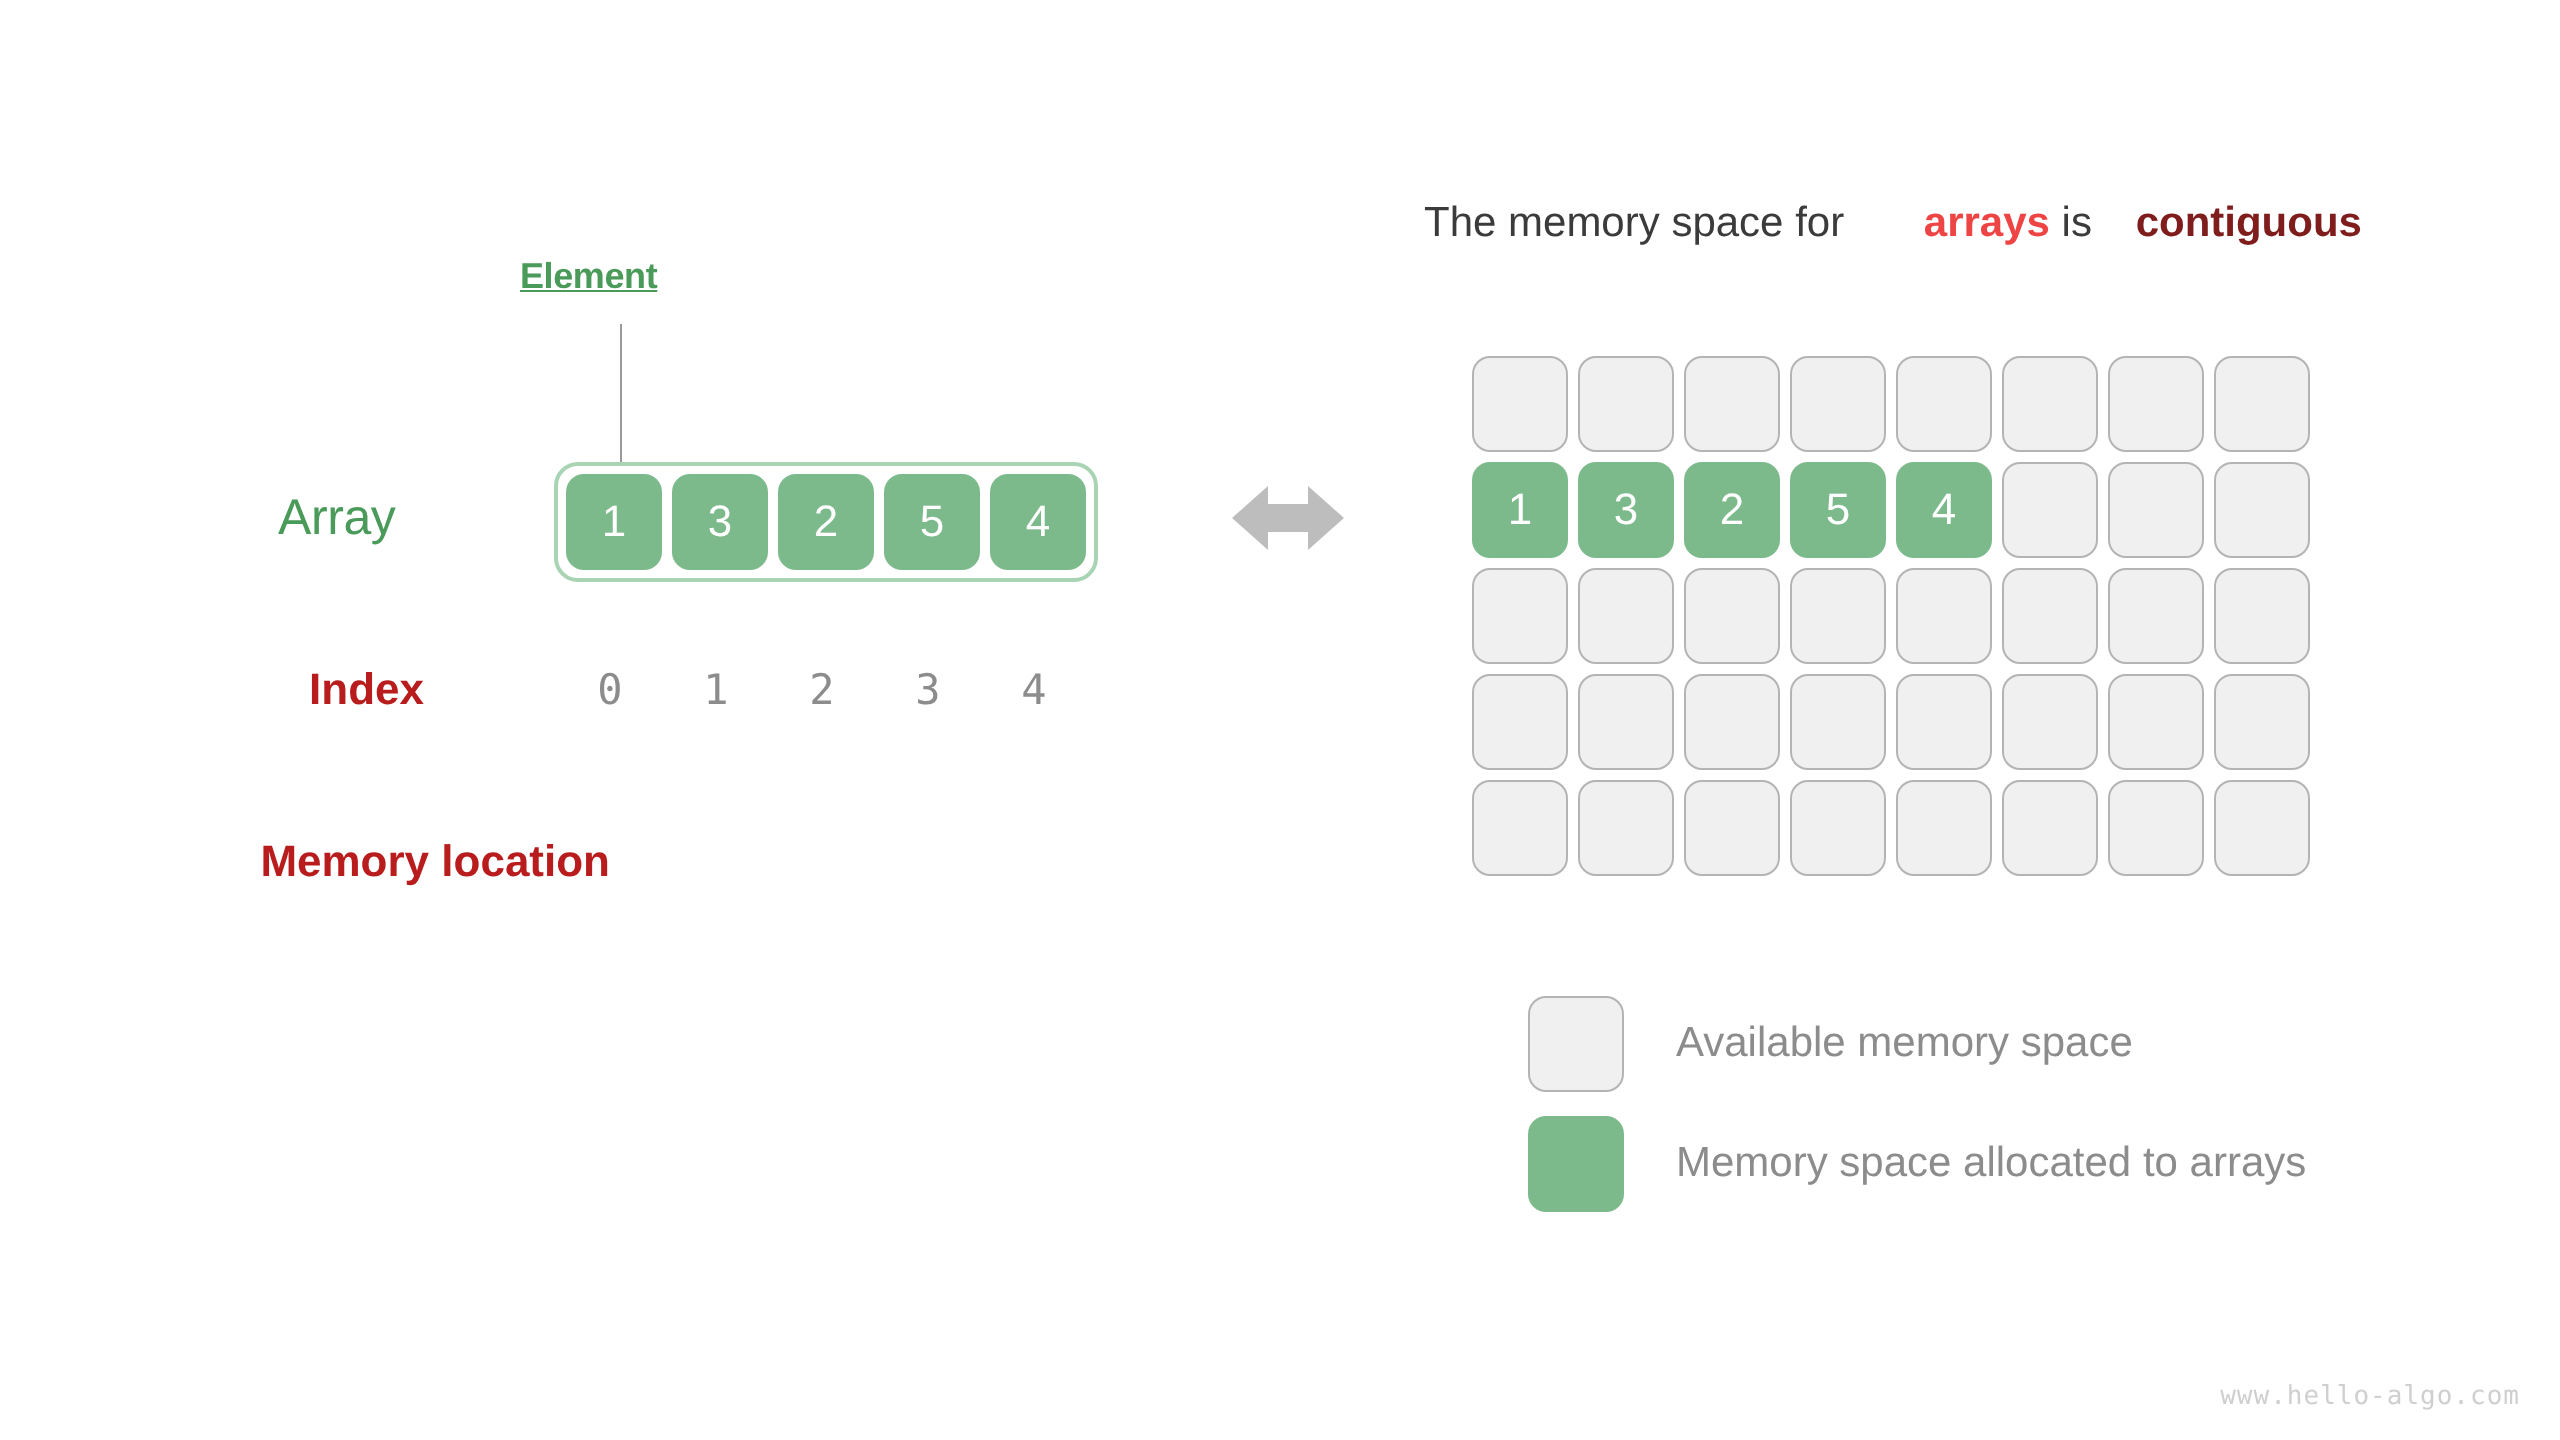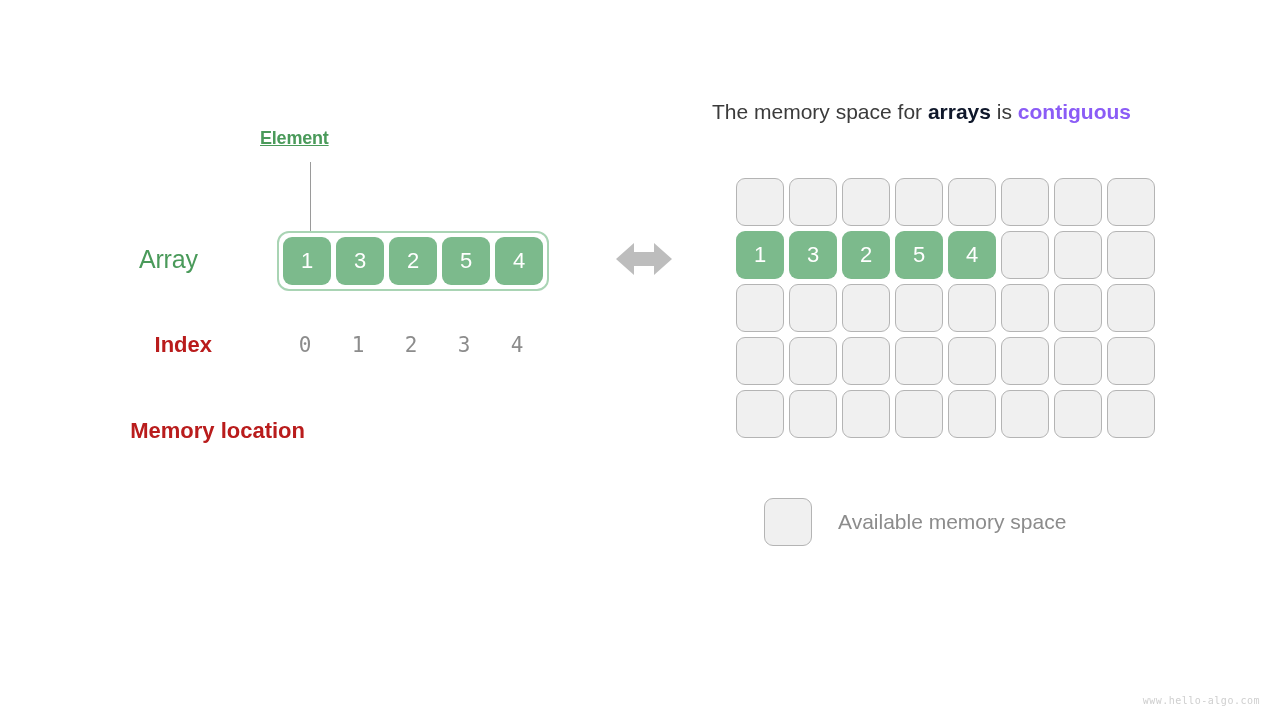--- a/index.html
+++ b/index.html
@@ -134,26 +134,28 @@
 
   .memory-title {
     position: absolute;
     left: 12px;
     top: 100px;
     font-size: 21px;
     color: #3b3b3b;
     white-space: nowrap;
   }
   .memory-title .kw-green {
-    color: #0f172a;
+    color: #ef4444;
     font-weight: bold;
+    margin-left: 34px;
   }
   .memory-title .kw-dark {
-    color: #8b5cf6;
+    color: #7f1d1d;
     font-weight: bold;
+    margin-left: 16px;
   }
 
   .memory-grid {
     position: absolute;
     left: 36px;
     top: 178px;
     display: flex;
     flex-direction: column;
   }
   .grid-row {
@@ -212,21 +214,21 @@
     font-size: 21px;
     color: #8c8c8c;
     white-space: nowrap;
   }
 
   .watermark {
     position: absolute;
     right: 20px;
     bottom: 14px;
     font-family: "DejaVu Sans Mono", monospace;
-    font-size: 10px;
+    font-size: 13px;
     color: #cfcfcf;
     letter-spacing: 0.5px;
   }
 </style>
 </head>
 <body>
 
 <div class="stage">
 
   <div class="left-panel">
@@ -320,17 +322,21 @@
         <div class="grid-cell free"></div>
         <div class="grid-cell free"></div>
       </div>
     </div>
 
     <div class="legend">
       <div class="legend-item">
         <div class="legend-swatch free"></div>
         <div class="legend-text">Available memory space</div>
       </div>
+      <div class="legend-item">
+        <div class="legend-swatch used"></div>
+        <div class="legend-text">Memory space allocated to arrays</div>
+      </div>
     </div>
   </div>
 
   <div class="watermark">www.hello-algo.com</div>
 </div>
 
 </body></html>

